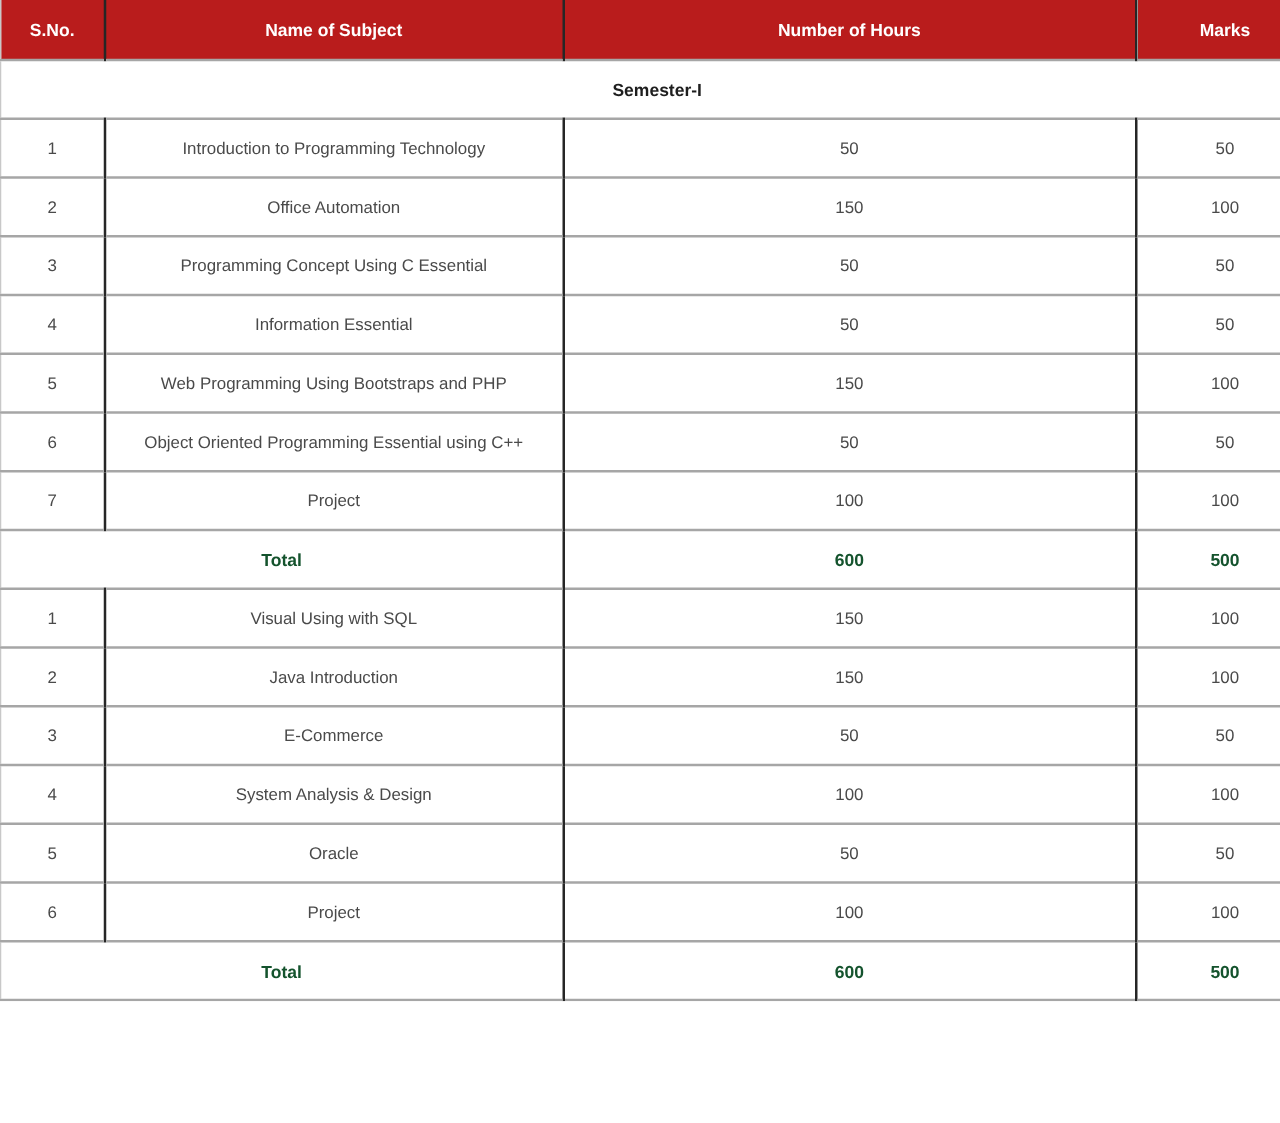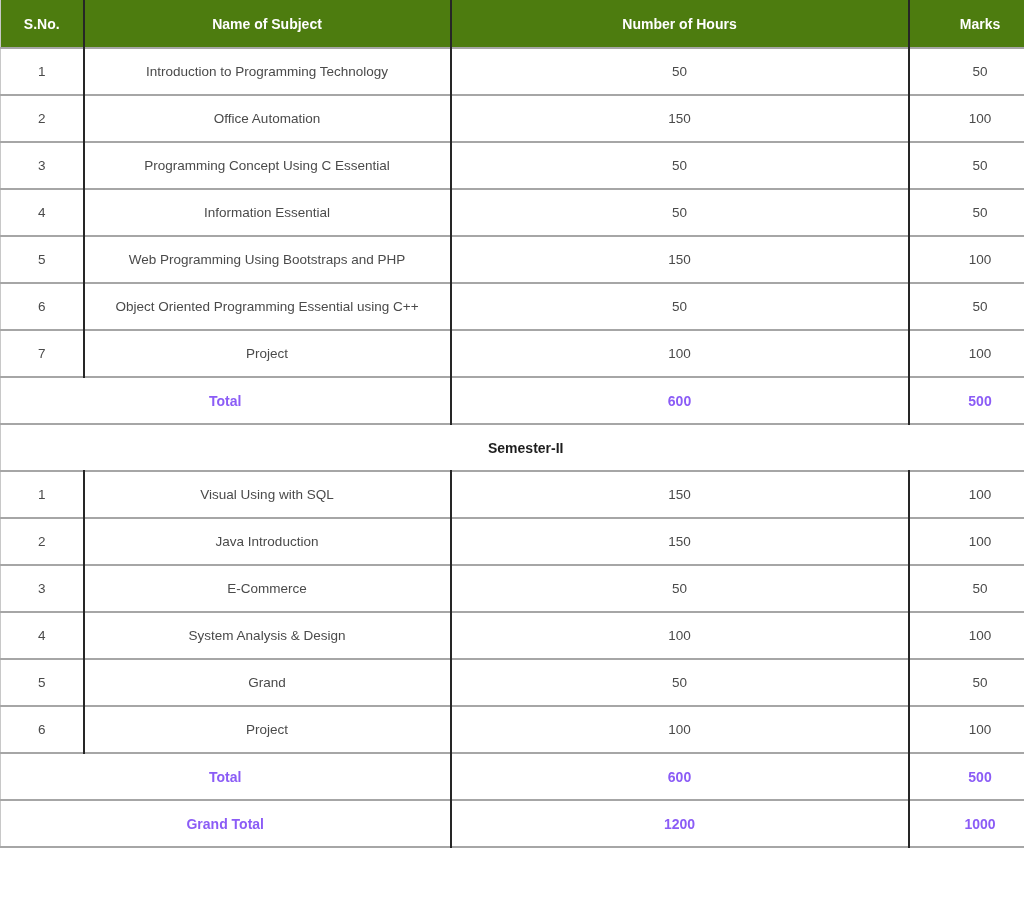--- a/index.html
+++ b/index.html
@@ -24,21 +24,21 @@
     border-right: 2px solid #262626;
     text-align: center;
     vertical-align: middle;
     overflow: hidden;
     white-space: nowrap;
   }
   th:first-child, td:first-child { border-left: none; }
   th:last-child,  td:last-child  { border-right: none; padding-left: 28px; }
 
   th {
-    background: #4d7c0f;
+    background: #b91c1c;
     color: #ffffff;
     font-weight: 700;
     font-size: 14px;
     margin-left: 36px;
   }
 
   td {
     color: #4a4a4a;
     font-size: 13.5px;
     font-weight: 400;
@@ -47,21 +47,21 @@
   tr.section-row td {
     border-left: none;
     border-right: none;
     font-weight: 700;
     color: #1e1e1e;
     font-size: 14px;
   }
 
   tr.total-row td {
     font-weight: 700;
-    color: #8b5cf6;
+    color: #14532d;
     font-size: 14px;
   }
 </style>
 </head>
 <body>
 
 <table class="course-table">
   <colgroup>
     <col style="width:83px">
     <col style="width:367px">
@@ -70,20 +70,23 @@
   </colgroup>
   <thead>
     <tr>
       <th>S.No.</th>
       <th>Name of Subject</th>
       <th>Number of Hours</th>
       <th>Marks</th>
     </tr>
   </thead>
   <tbody>
+    <tr class="section-row">
+      <td colspan="4">Semester-I</td>
+    </tr>
 
     <tr>
       <td>1</td>
       <td>Introduction to Programming Technology</td>
       <td>50</td>
       <td>50</td>
     </tr>
     <tr>
       <td>2</td>
       <td>Office Automation</td>
@@ -120,23 +123,20 @@
       <td>100</td>
       <td>100</td>
     </tr>
 
     <tr class="total-row">
       <td colspan="2">Total</td>
       <td>600</td>
       <td>500</td>
     </tr>
 
-    <tr class="section-row">
-      <td colspan="4">Semester-II</td>
-    </tr>
 
     <tr>
       <td>1</td>
       <td>Visual Using with SQL</td>
       <td>150</td>
       <td>100</td>
     </tr>
     <tr>
       <td>2</td>
       <td>Java Introduction</td>
@@ -150,36 +150,31 @@
       <td>50</td>
     </tr>
     <tr>
       <td>4</td>
       <td>System Analysis &amp; Design</td>
       <td>100</td>
       <td>100</td>
     </tr>
     <tr>
       <td>5</td>
-      <td>Grand</td>
+      <td>Oracle</td>
       <td>50</td>
       <td>50</td>
     </tr>
     <tr>
       <td>6</td>
       <td>Project</td>
       <td>100</td>
       <td>100</td>
     </tr>
 
     <tr class="total-row">
       <td colspan="2">Total</td>
       <td>600</td>
       <td>500</td>
     </tr>
 
-    <tr class="total-row">
-      <td colspan="2">Grand Total</td>
-      <td>1200</td>
-      <td>1000</td>
-    </tr>
   </tbody>
 </table>
 
 </body></html>

